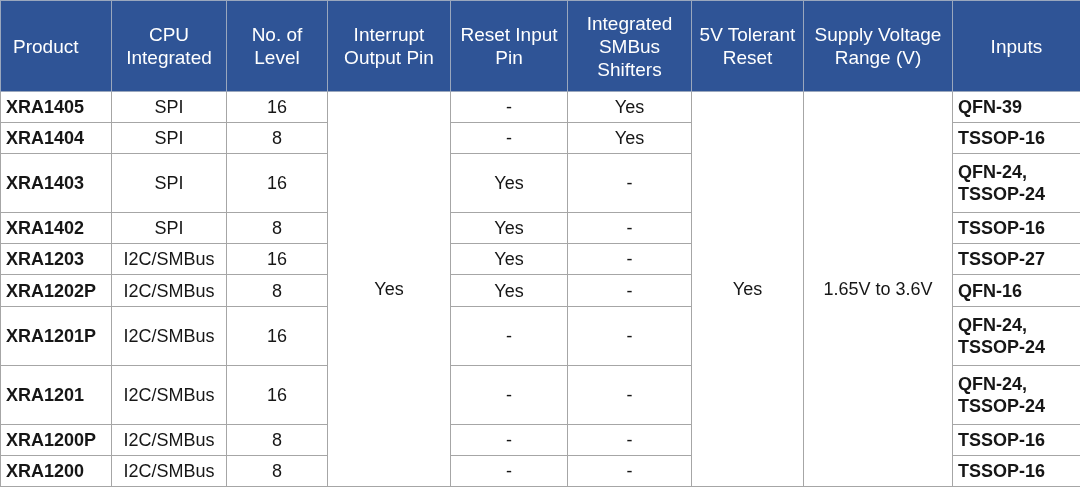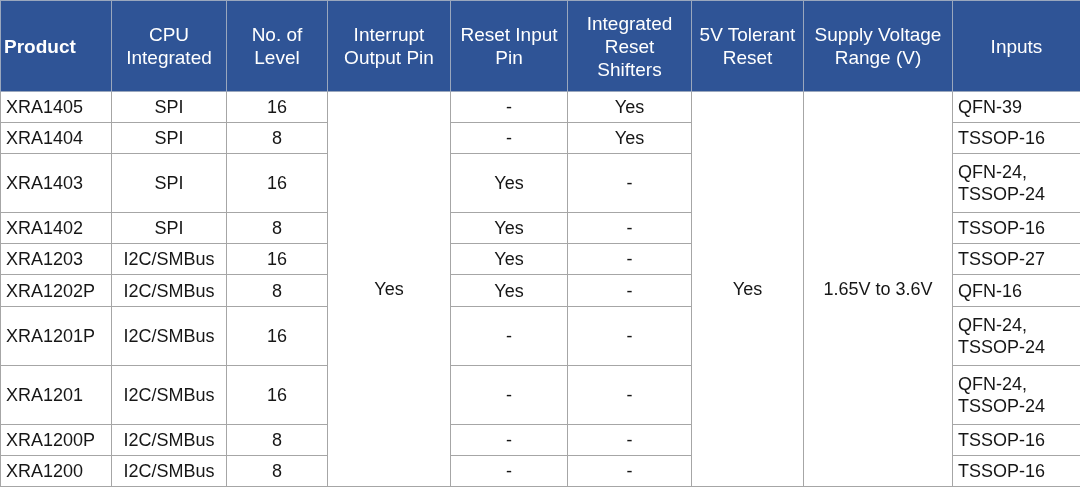--- a/index.html
+++ b/index.html
@@ -42,39 +42,39 @@
     line-height: 23px;
     padding: 4px 6px;
     vertical-align: middle;
     text-align: center;
     border: 1px solid #9aa7bd;
     height: 91px;
     box-sizing: border-box;
   }
   #product-table thead th.hdr-left {
     text-align: left;
-    padding-left: 3px;
-    font-weight: bold;
+    padding-left: 12px;
   }
 
   
   #product-table tbody td {
     font-size: 18px;
     color: #161616;
     line-height: 22px;
     border: 1px solid #a6a6a6;
     padding: 3px 6px;
     vertical-align: middle;
     text-align: center;
     background: #ffffff;
     box-sizing: border-box;
   }
   #product-table tbody td.align-left {
     text-align: left;
     padding-left: 5px;
+    font-weight: bold;
   }
   #product-table tbody tr.tall td { height: 57px; }
   #product-table tbody tr.short td { height: 30px; }
 </style>
 </head>
 <body>
 
 <table id="product-table">
   <colgroup>
     <col class="c-product">
@@ -87,21 +87,21 @@
     <col class="c-supply">
     <col class="c-package">
   </colgroup>
   <thead>
     <tr>
       <th class="hdr-left">Product</th>
       <th>CPU Integrated</th>
       <th>No. of Level</th>
       <th>Interrupt Output Pin</th>
       <th>Reset Input Pin</th>
-      <th>Integrated Reset Shifters</th>
+      <th>Integrated SMBus Shifters</th>
       <th>5V Tolerant Reset</th>
       <th>Supply Voltage Range (V)</th>
       <th>Inputs</th>
     </tr>
   </thead>
   <tbody id="table-body">
       <tr class="short">
         <td class="align-left">XRA1405</td>
         <td>SPI</td>
         <td>16</td>

